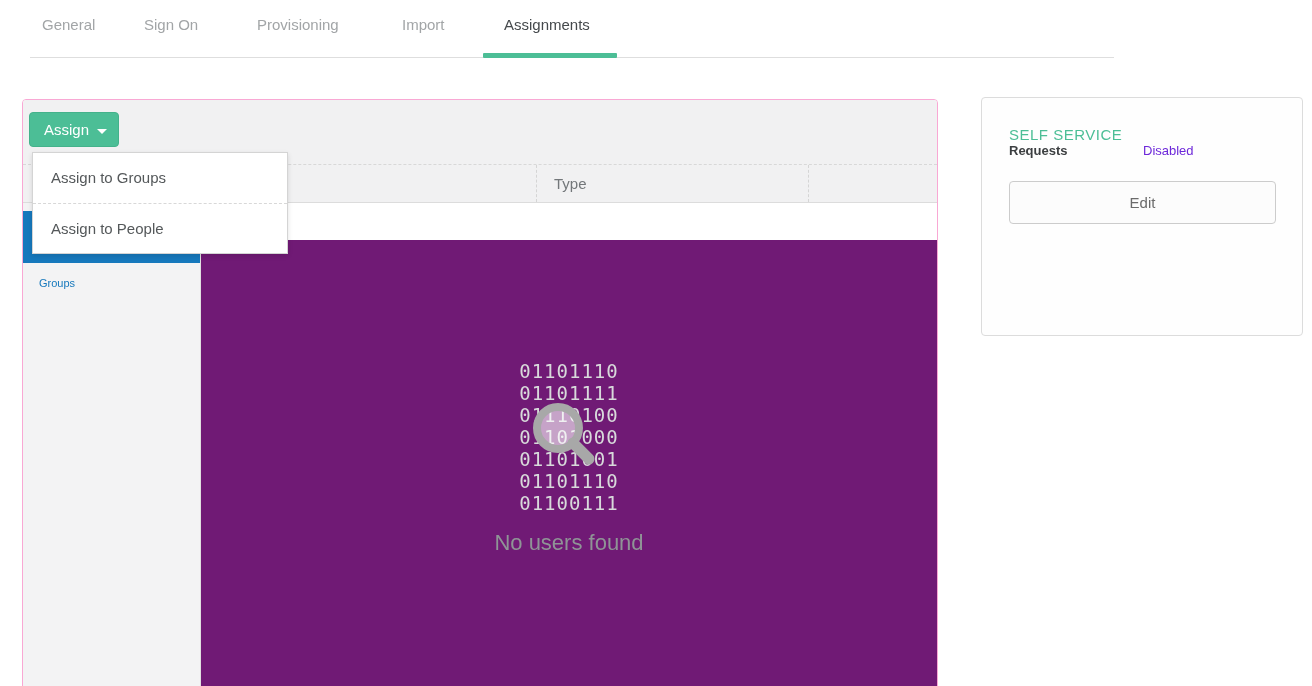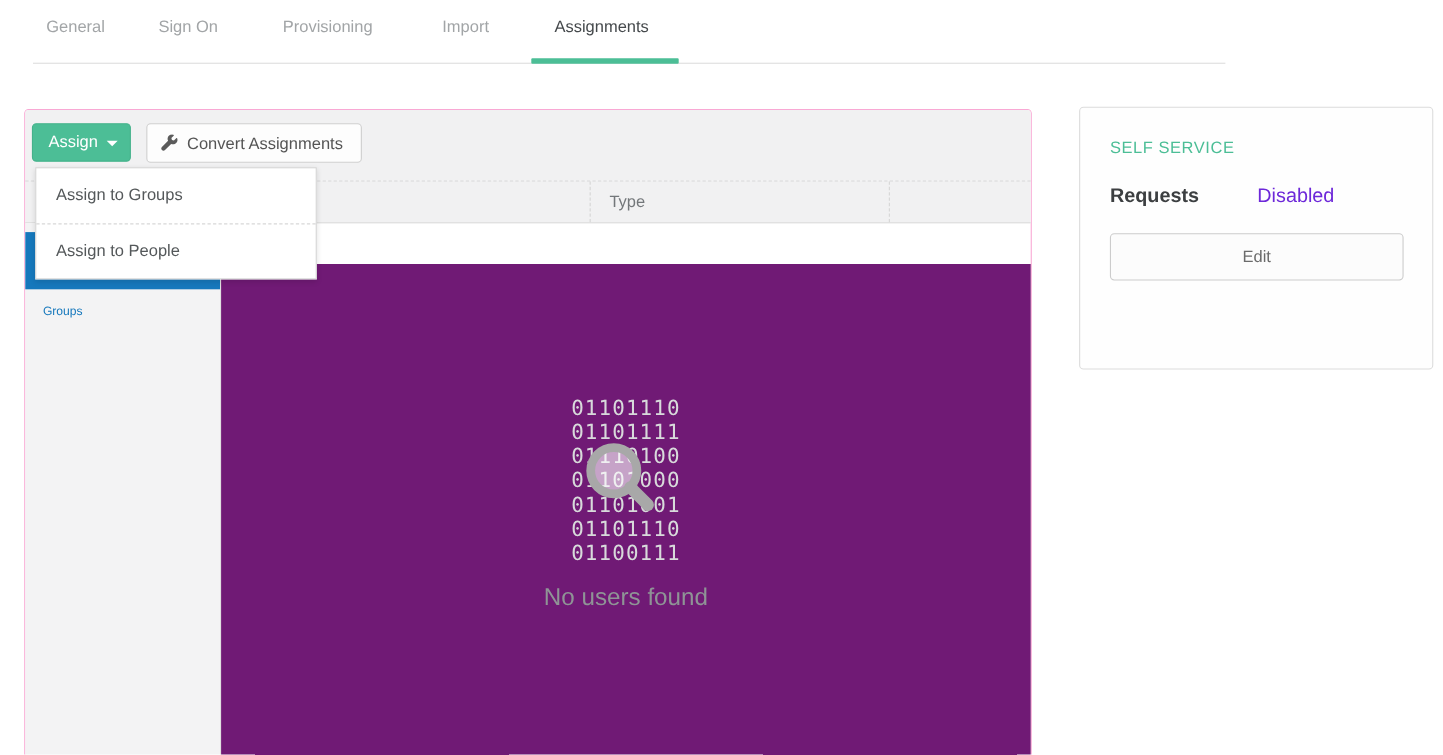--- a/index.html
+++ b/index.html
@@ -76,21 +76,21 @@
   .assign-menu { position:absolute; left:32px; top:152px; width:256px; background:#ffffff;
                  border:1px solid #d4d4d4; box-shadow:0 2px 5px rgba(0,0,0,0.12); z-index:20; }
   .menu-item { height:50px; line-height:50px; padding-left:18px; font-size:15px; color:#54585a; cursor:pointer; }
   .menu-item + .menu-item { border-top:1px dashed #d8d8d8; }
 
   
   .self-service { position:absolute; left:981px; top:97px; width:322px; height:239px;
                   background:#fefefe; border:1px solid #dcdcdc; border-radius:4px;
                   padding:28px 26px 0 27px; }
   .ss-title { color:#4cbe96; font-size:15px; letter-spacing:0.5px; }
-  .ss-row { margin-top:25px; font-size:18px; display:flex; }
+  .ss-row { font-size:13px; display:flex; }
   .ss-label { font-weight:bold; color:#3c3f41; width:134px; }
   .ss-value { color:#6d28d9; }
   .btn-edit { margin-top:23px; width:100%; height:43px; background:#fcfcfc;
               border:1px solid #cccccc; border-radius:4px; font-size:15px; color:#6b6b6b;
               cursor:pointer; font-family:inherit; }
 </style>
 </head>
 <body>
 
 <div class="tabbar">
@@ -103,26 +103,20 @@
   <div class="tab-underline"></div>
 </div>
 
 <div class="main-panel">
 
   <div class="toolbar">
     <button class="btn-assign">
       <span>Assign</span><span class="caret"></span>
     </button>
 
-    <button class="btn-convert">
-      <svg class="wrench-svg" viewBox="0 0 16 16">
-        <path d="M15.1 3.9c-.1-.4-.6-.5-.9-.2l-2.1 2.1-1.8-.5-.5-1.8 2.1-2.1c.3-.3.2-.8-.2-.9C10.2-.1 8.6.3 7.5 1.4 6.3 2.6 6 4.5 6.8 6L1.2 11.6c-.8.8-.8 2 0 2.8.8.8 2 .8 2.8 0L9.6 8.8c1.5.8 3.4.5 4.6-.7 1.1-1.1 1.5-2.7.9-4.2z"></path>
-      </svg>
-      <span>Convert Assignments</span>
-    </button>
 
   </div>
 
   <div class="table-header">
     <div class="th-cell th-person"></div>
     <div class="th-cell th-type">Type</div>
     <div class="th-cell th-action"></div>
   </div>
 
   <div class="sidebar">

